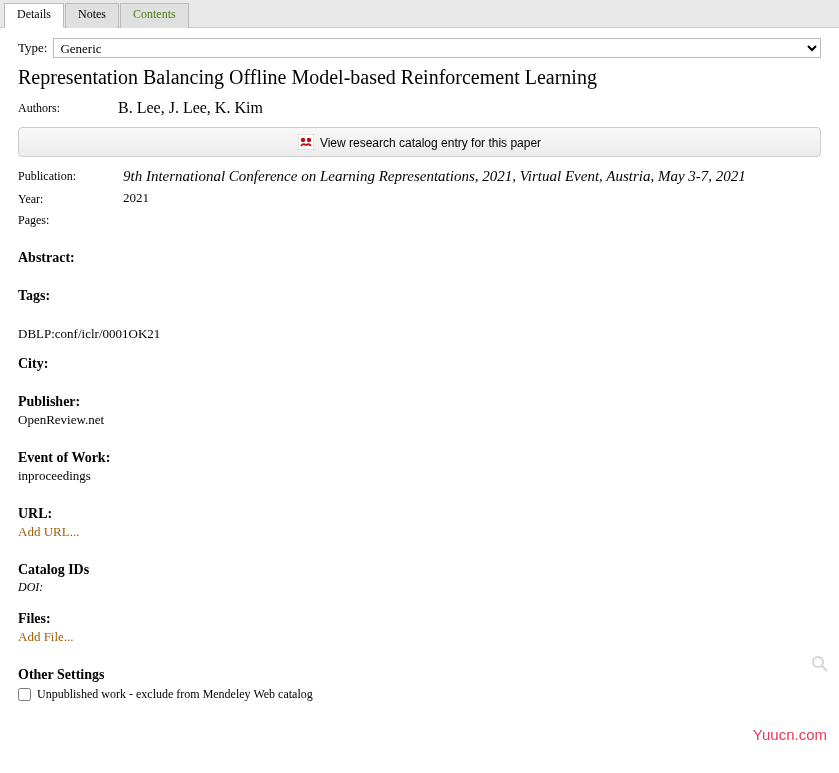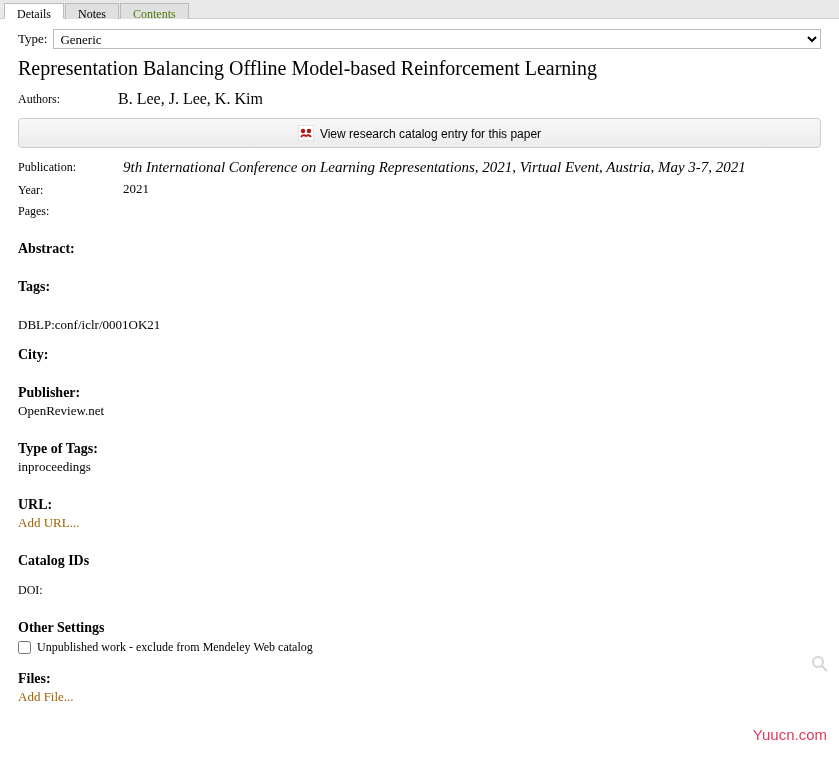--- a/index.html
+++ b/index.html
@@ -10,21 +10,21 @@
       color: #000;
       width: 839px;
       height: 773px;
       overflow: hidden;
       position: relative;
     }
     .tab-bar {
       background: #e8e8e8;
       border-bottom: 1px solid #ccc;
       display: flex;
-      height: 19px;
+      height: 28px;
       padding-left: 4px;
       padding-top: 2px;
     }
     .tab {
       padding: 3px 12px;
       font-size: 12px;
       border: 1px solid #bbb;
       border-bottom: none;
       background: #e0e0e0;
       margin-right: 1px;
@@ -122,21 +122,21 @@
       color: #e03a5c;
       font-family: Arial, sans-serif;
       font-size: 15px;
     }
     .search-icon {
       position: absolute;
       right: 10px;
       top: 655px;
       opacity: 0.35;
     }
-    .doi-row { font-size: 12px; margin-top: 14px; }
+    .doi-row { font-size: 12px; margin-top: 2px; font-style: italic; }
   </style>
 </head>
 <body>
 
 <div class="tab-bar">
   <div class="tab active">Details</div>
   <div class="tab">Notes</div>
   <div class="tab disabled">Contents</div>
 </div>
 
@@ -196,47 +196,47 @@
   <div class="section" style="margin-top:14px;">
     <div class="section-label">City:</div>
   </div>
 
   <div class="section">
     <div class="section-label">Publisher:</div>
     <div class="section-value">OpenReview.net</div>
   </div>
 
   <div class="section">
-    <div class="section-label">Type of Tags:</div>
+    <div class="section-label">Event of Work:</div>
     <div class="section-value">inproceedings</div>
   </div>
 
   <div class="section">
     <div class="section-label">URL:</div>
     <div class="section-value placeholder">Add URL...</div>
   </div>
 
   <div class="section">
     <div class="section-label">Catalog IDs</div>
     <div class="doi-row">DOI:</div>
+  </div>
+
+  <div class="section" style="margin-top:16px;">
+    <div class="section-label">Files:</div>
+    <div class="section-value placeholder">Add File...</div>
   </div>
 
   <div class="section">
     <div class="section-label">Other Settings</div>
     <label class="checkbox-row">
       <input type="checkbox" style="">
       <span>Unpublished work - exclude from Mendeley Web catalog</span>
     </label>
   </div>
 
-  <div class="section" style="margin-top:16px;">
-    <div class="section-label">Files:</div>
-    <div class="section-value placeholder">Add File...</div>
-  </div>
-
 </div>
 
 <svg class="search-icon" width="18" height="18" viewBox="0 0 18 18">
   <circle cx="7" cy="7" r="5" fill="none" stroke="#888" stroke-width="2"></circle>
   <line x1="11" y1="11" x2="16" y2="16" stroke="#888" stroke-width="2"></line>
 </svg>
 
 <div class="watermark">Yuucn.com</div>
 
 </body></html>

